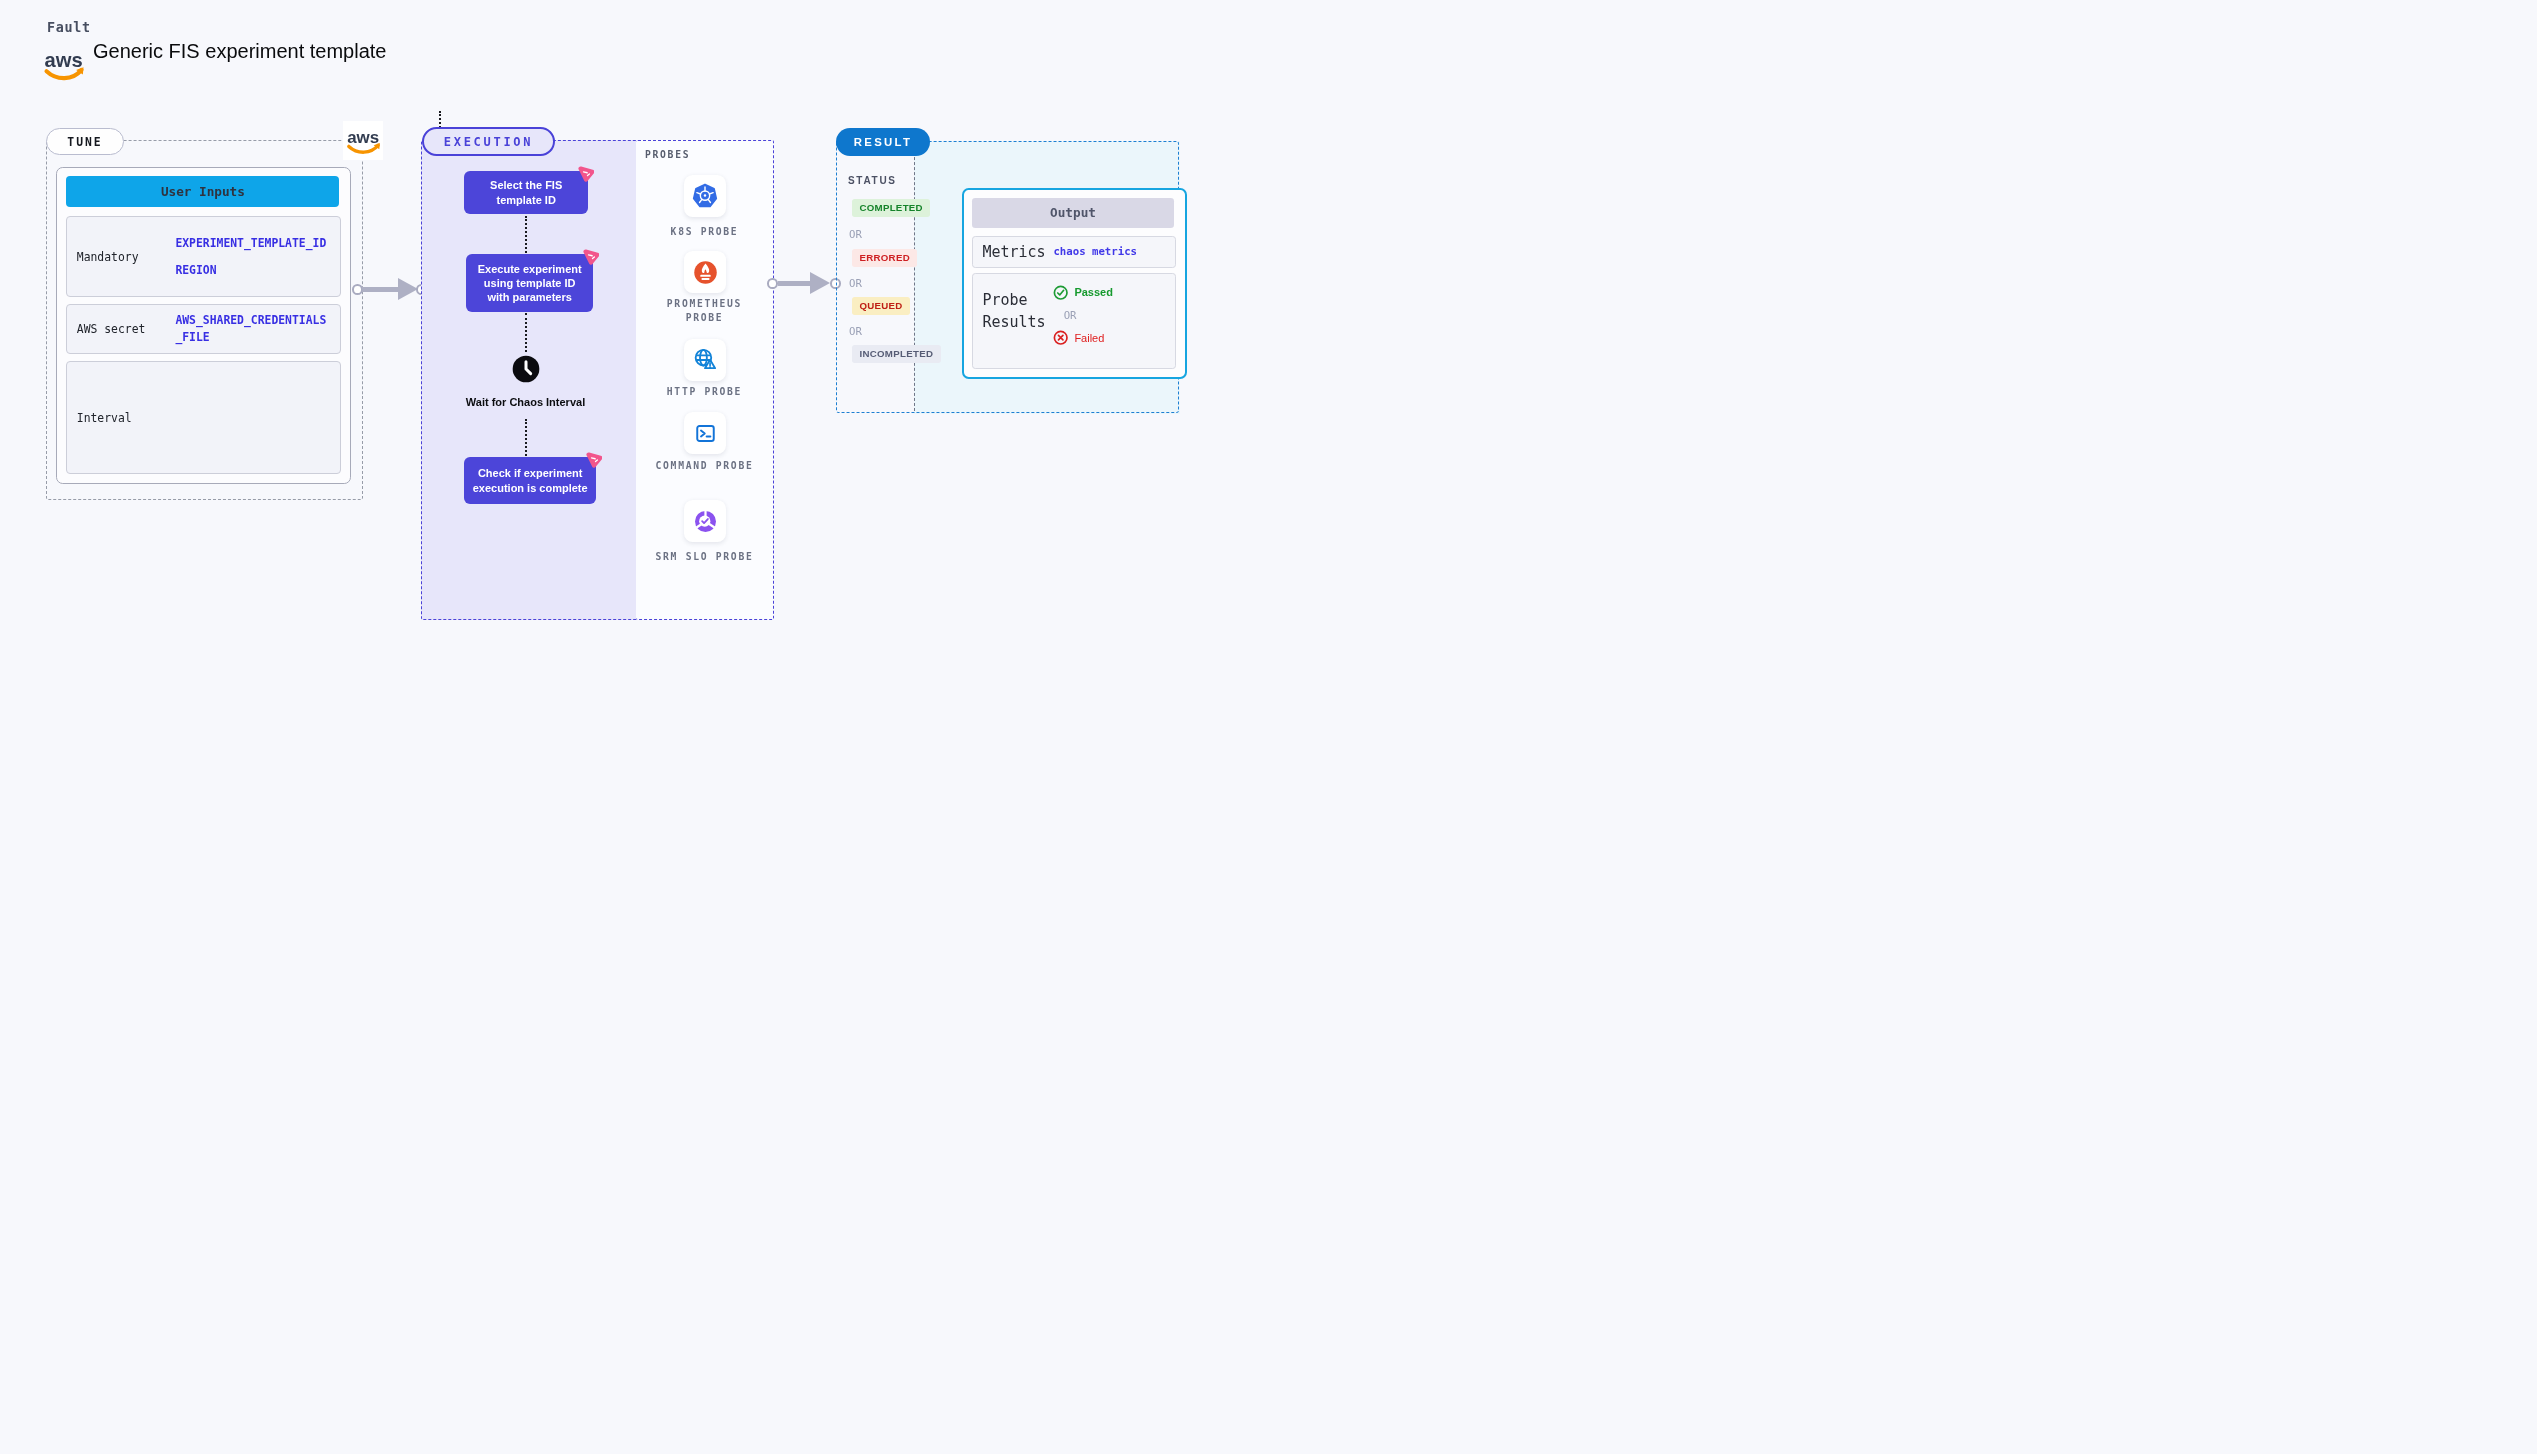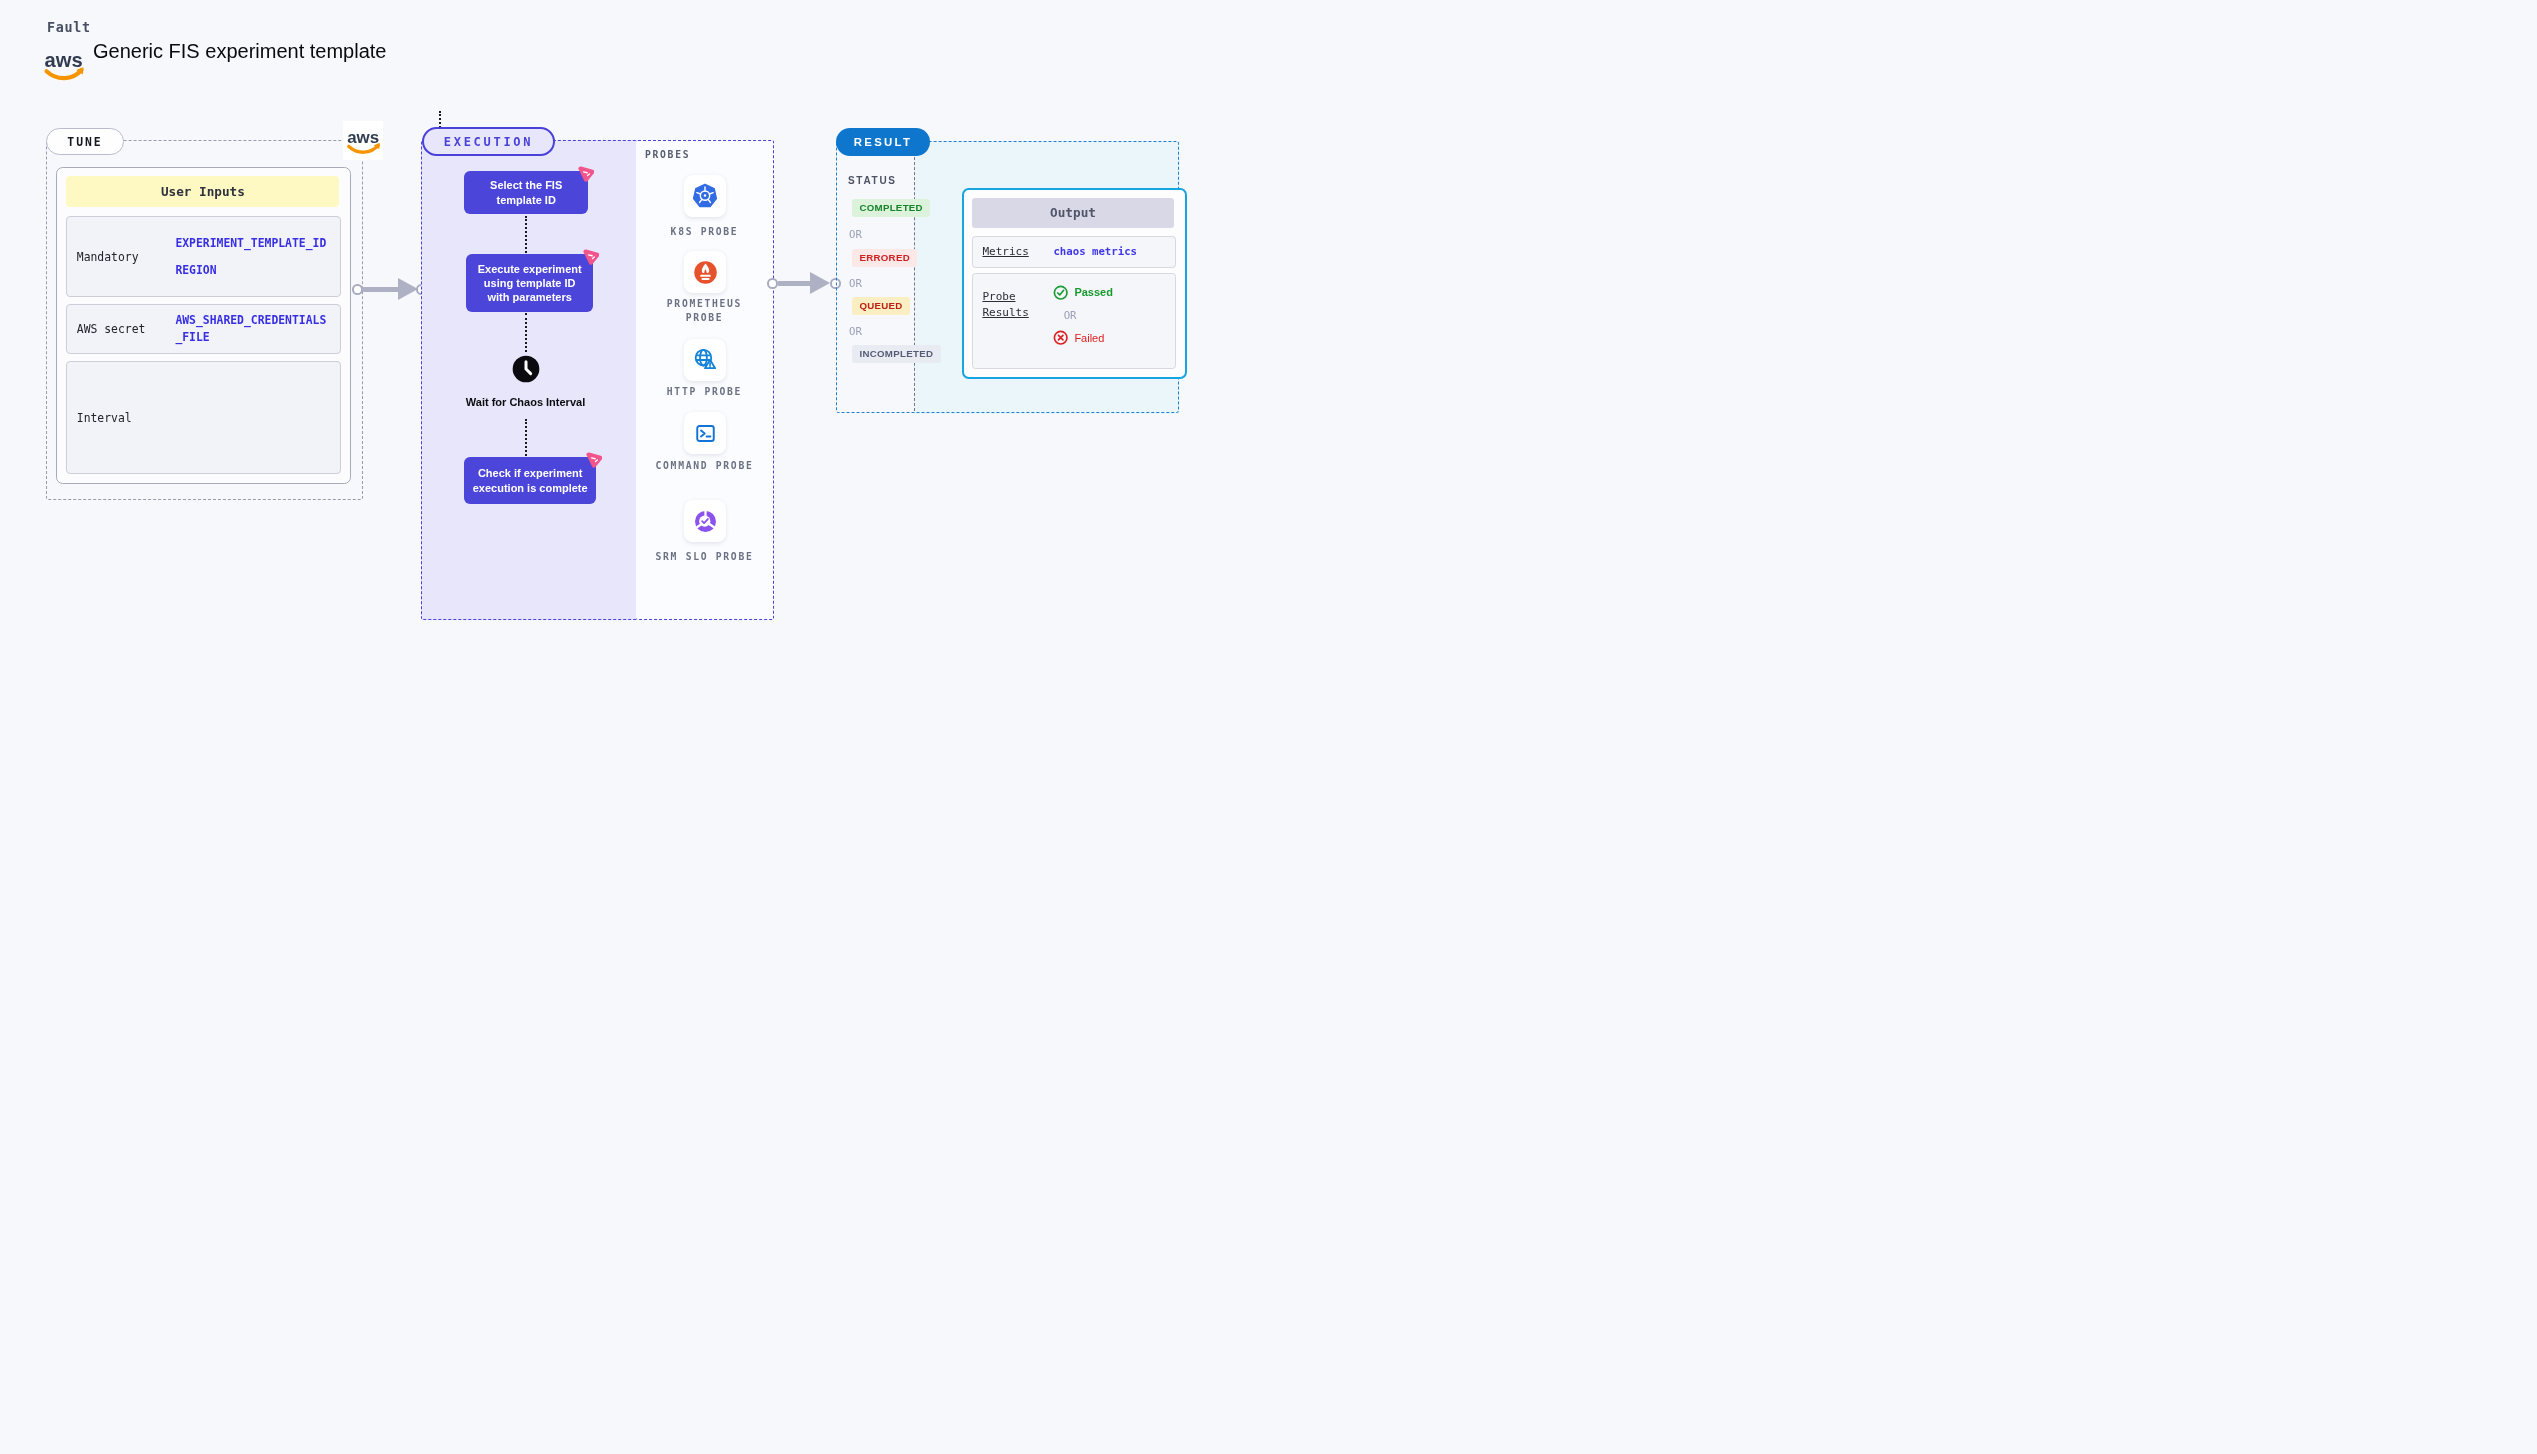--- a/index.html
+++ b/index.html
@@ -12,21 +12,21 @@
   
   .product-label{font-size:13.4px;font-weight:600;color:#474e60;letter-spacing:0.7px;}
   .page-title{font-size:20px;font-weight:400;color:#0a0b0d;}
 
   
   .tune-box{border:1.3px dashed #979ca8;border-radius:2.7px;}
   .tune-pill{background:#fefefe;border:1.7px solid #b9bccf;border-radius:14px;
              font-size:11.4px;font-weight:bold;color:#15181f;letter-spacing:2px;}
   .aws-patch{background:#ffffff;}
   .ui-card{background:#fcfcfe;border:1.3px solid #a7aab9;border-radius:6.7px;}
-  .ui-header{background:#fef9c3;border-radius:4px;font-size:12.7px;font-weight:bold;color:#30333f;}
+  .ui-header{background:#0ea5e9;border-radius:4px;font-size:12.7px;font-weight:bold;color:#30333f;}
   .ui-row{background:#f2f3f9;border:1px solid #ccced9;border-radius:4px;position:absolute;}
   .ui-row-label{position:absolute;left:9.4px;top:50%;transform:translateY(-50%);
                 font-size:11.4px;color:#20232b;}
   .ui-values{margin-left:108px;height:100%;display:flex;flex-direction:column;justify-content:center;}
   .ui-value{font-size:11.4px;font-weight:bold;color:#382fe3;width:154px;word-break:break-all;line-height:1.45;}
 
   
   .arrow-shaft{background:#aeb0c4;}
   .arrow-head{width:0;height:0;border-top:11.4px solid transparent;border-bottom:11.4px solid transparent;
               border-left:20px solid #aeb0c4;}
@@ -58,21 +58,21 @@
   .badge{display:inline-block;padding:3.3px 7.4px;border-radius:2.7px;font-weight:bold;
          font-size:9.7px;letter-spacing:0.3px;}
   .badge-success{background:#ddf2da;color:#15832a;}
   .badge-error{background:#fce8e6;color:#ce1f22;}
   .badge-queued{background:#faeec2;color:#bf1e14;}
   .badge-muted{background:#e9ebf3;color:#565c75;}
   .or-label{font-size:10.7px;color:#9ba1b6;}
   .output-box{background:#fdfdfe;border:2px solid #16a5e0;border-radius:6.7px;}
   .output-header{background:#d9d8e6;border-radius:3.3px;font-size:12.7px;font-weight:bold;color:#50556a;}
   .output-row{background:#f5f6fa;border:1px solid #d7d9e2;border-radius:3.3px;position:absolute;}
-  .out-label{font-size:11px;color:#2a2d36;text-decoration:underline;}
+  .out-label{font-size:15px;color:#2a2d36;}
   .metrics-link{font-size:10.7px;font-weight:bold;color:#4038e8;}
   .passed-text{font-size:11px;font-weight:800;color:#169a2e;}
   .failed-text{font-size:11px;font-weight:400;color:#df1d1d;}
   .icon-line{display:flex;align-items:center;gap:6px;}
 </style>
 </head>
 <body>
 
 <div class="canvas">
 

